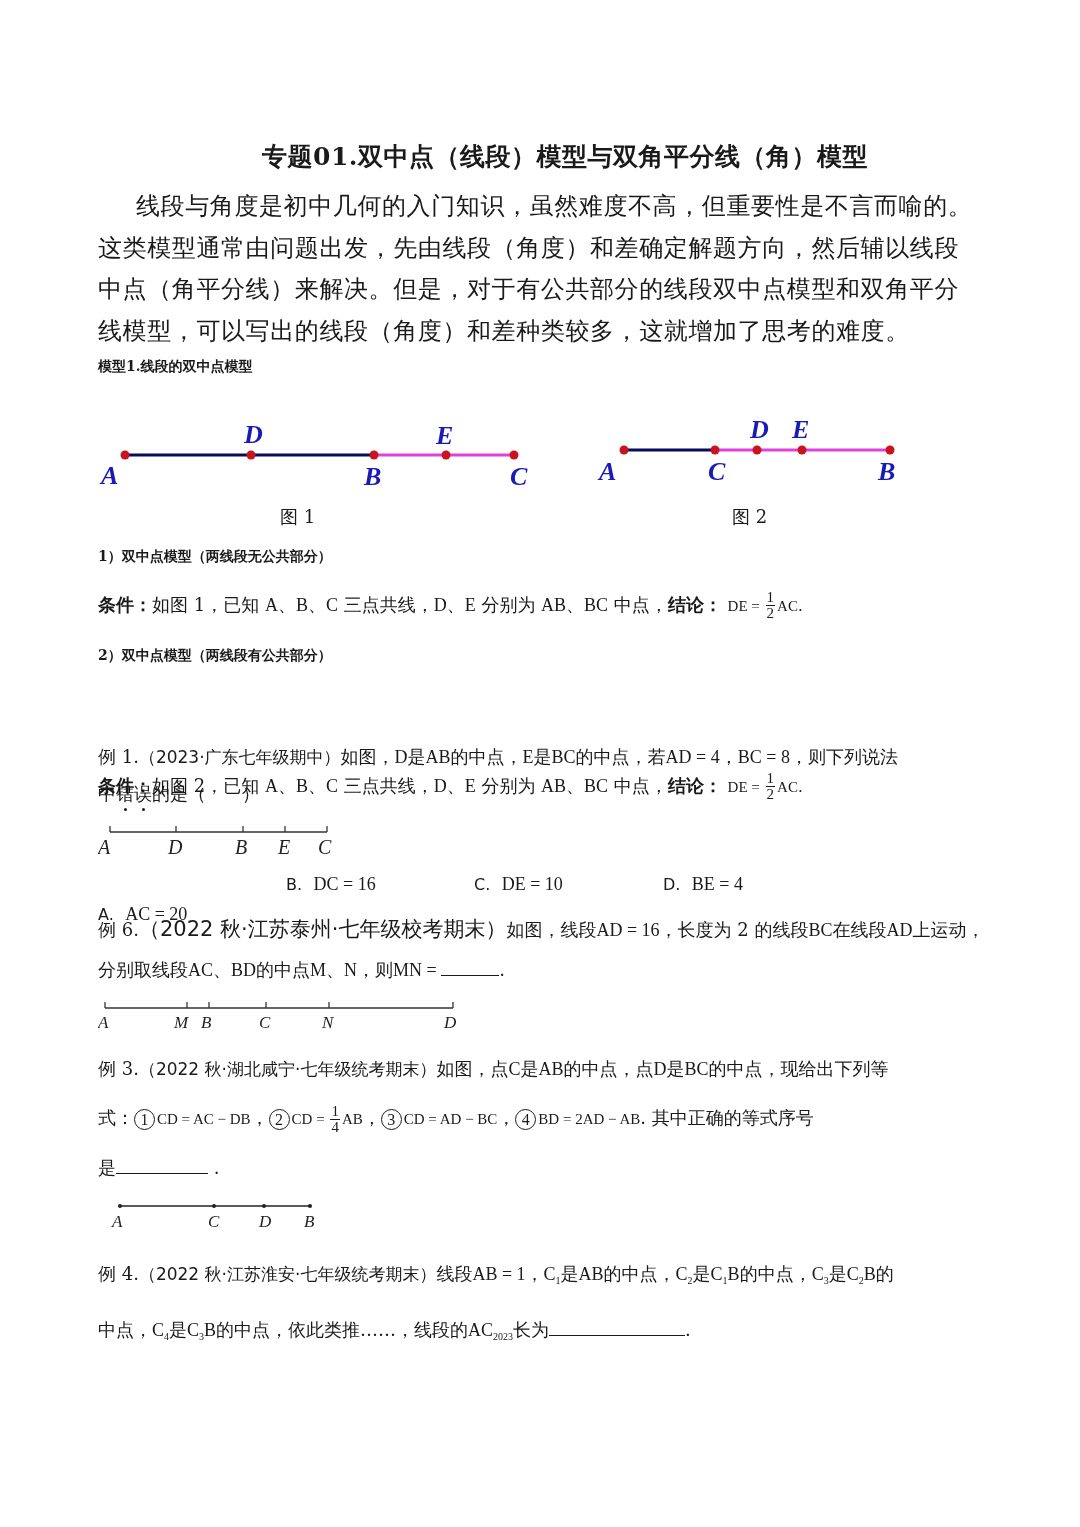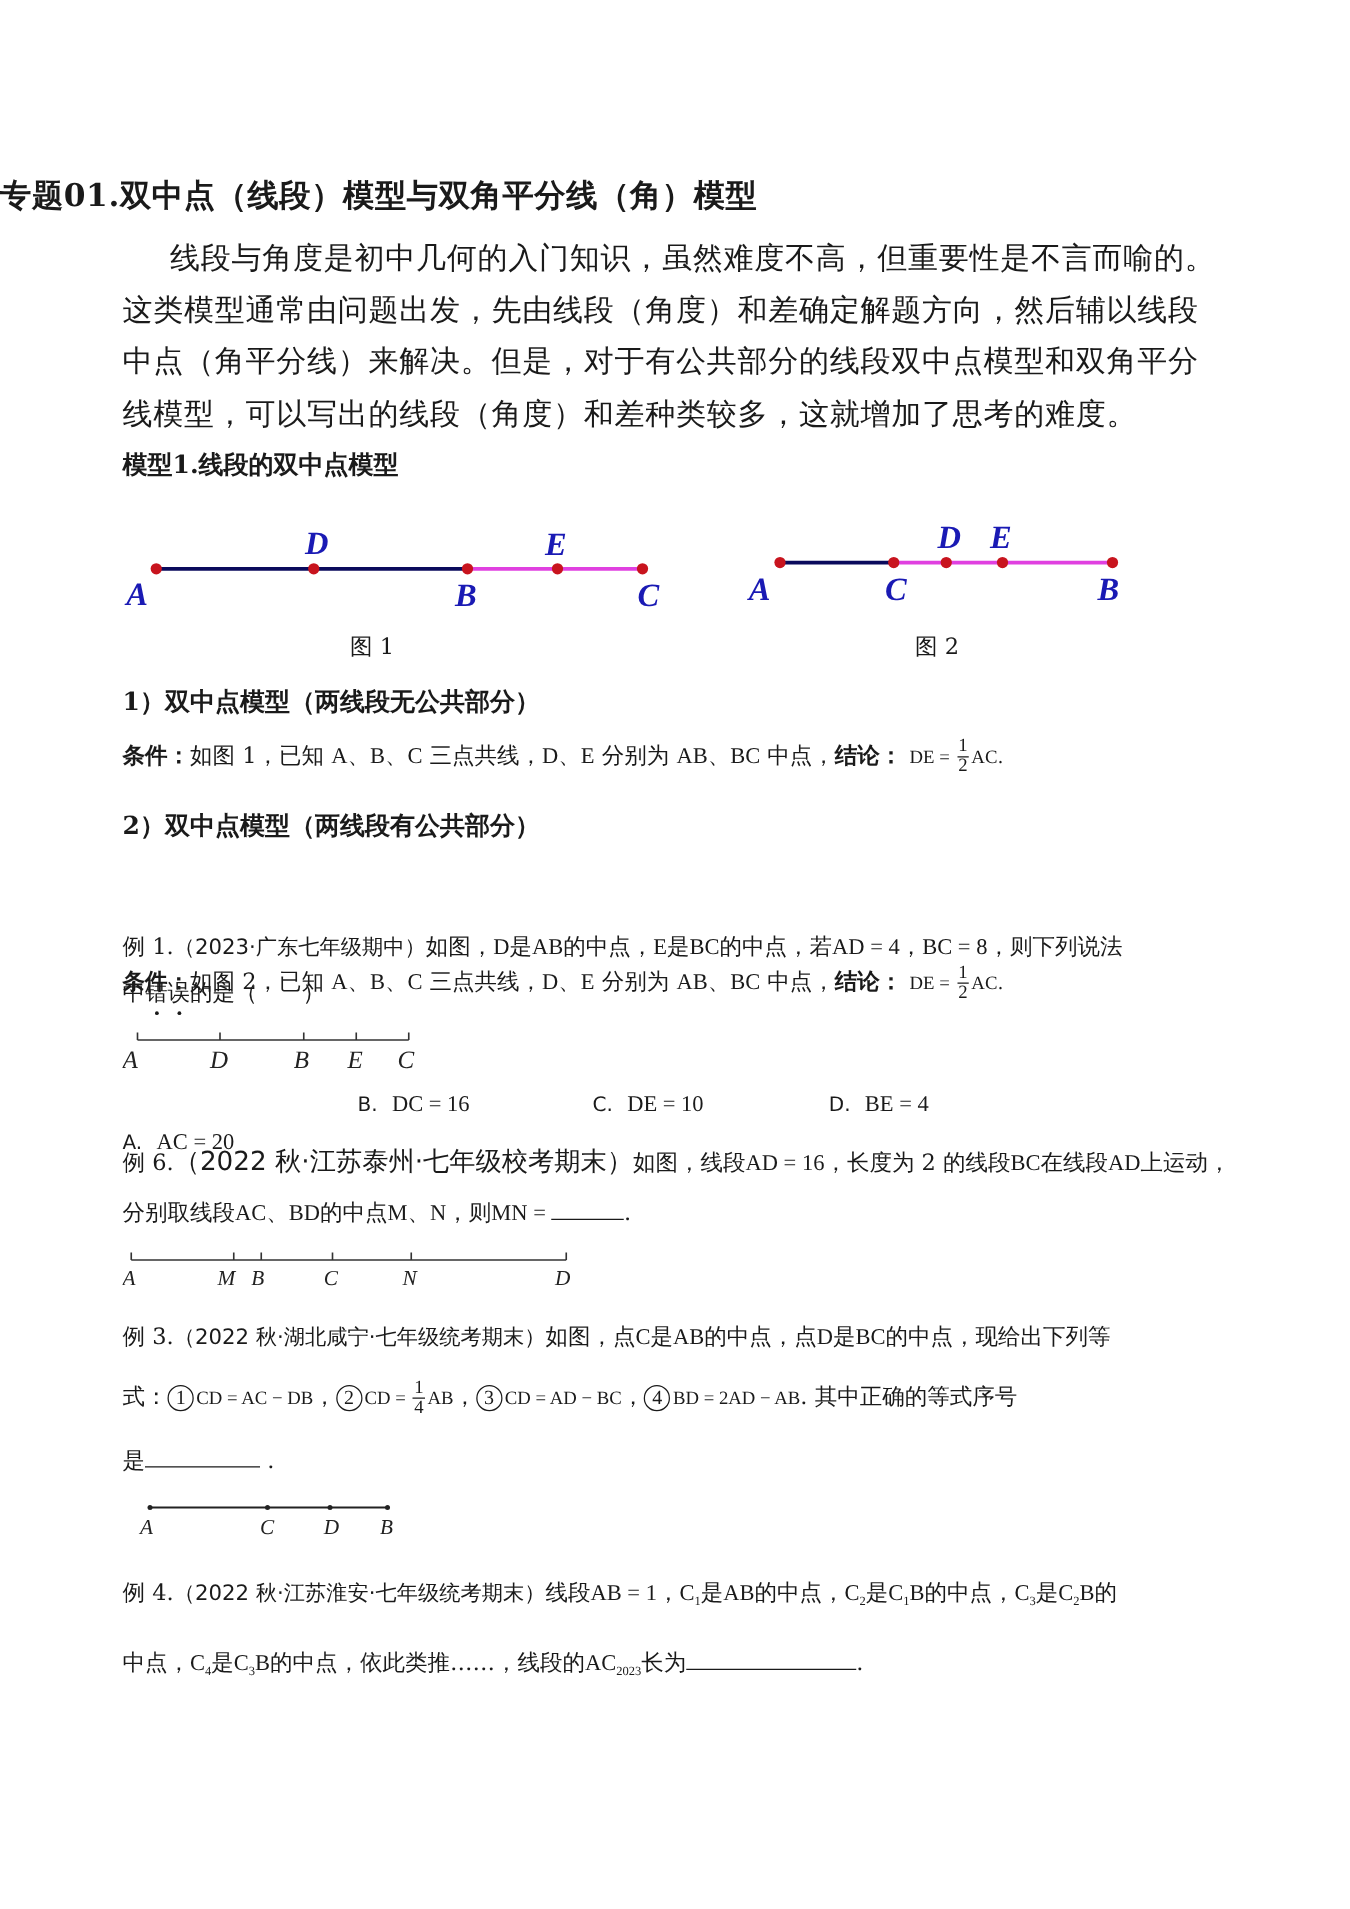--- a/index.html
+++ b/index.html
@@ -1,21 +1,21 @@
 <!DOCTYPE html>
 <html><head>
 <meta charset="utf-8">
 <style>
   html, body { margin: 0; padding: 0; background: #ffffff; }
   body { width: 1080px; height: 1527px; position: relative; overflow: hidden;
          font-family: "DejaVu Serif", "Liberation Serif", serif; color: #1a1a1a; }
   .abs { position: absolute; white-space: nowrap; }
-  .title { left: 0; width: 868px; top: 140px; text-align: left; font-size: 25px; font-weight: bold; letter-spacing: 0.5px; }
+  .title { left: 0; width: 868px; top: 140px; text-align: right; font-size: 25px; font-weight: bold; letter-spacing: 0.5px; }
   .para { left: 98px; width: 882px; font-size: 24px; line-height: 41.5px; top: 186px; white-space: normal; text-indent: 38px; letter-spacing: 0.6px; }
-  .h { font-size: 20px; font-weight: bold; }
+  .h { font-size: 14px; font-weight: bold; }
   .t { font-size: 18px; }
   .m { font-family: "Liberation Serif", serif; }
   .up { font-family: "Liberation Serif", serif; }
   .sans { font-family: "DejaVu Sans", "Liberation Sans", sans-serif; }
   .frac { display: inline-block; vertical-align: middle; text-align: center; font-family: "Liberation Serif", serif; font-size: 15px; line-height: 15px; margin: 0 2px; }
   .frac span { display: block; }
   .frac .num { border-bottom: 1px solid #1a1a1a; padding: 0 1px; }
   .blank { display: inline-block; border-bottom: 1px solid #1a1a1a; vertical-align: baseline; height: 16px; }
   .circ { display: inline-block; width: 19px; height: 19px; border: 1.4px solid #1a1a1a; border-radius: 50%; text-align: center; line-height: 19px; font-size: 16px; font-family: "Liberation Serif", serif; vertical-align: middle; margin-right: 2px; }
   .small-m { font-size: 15px; }

